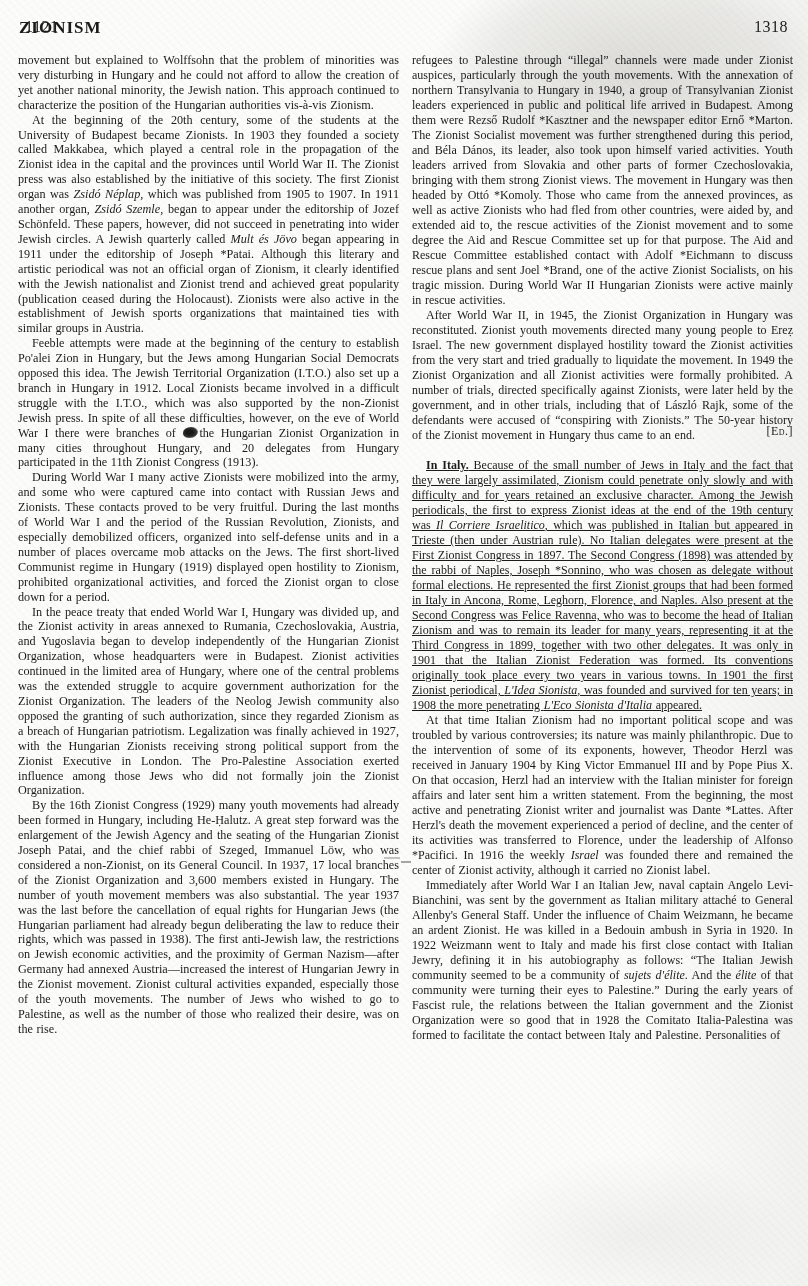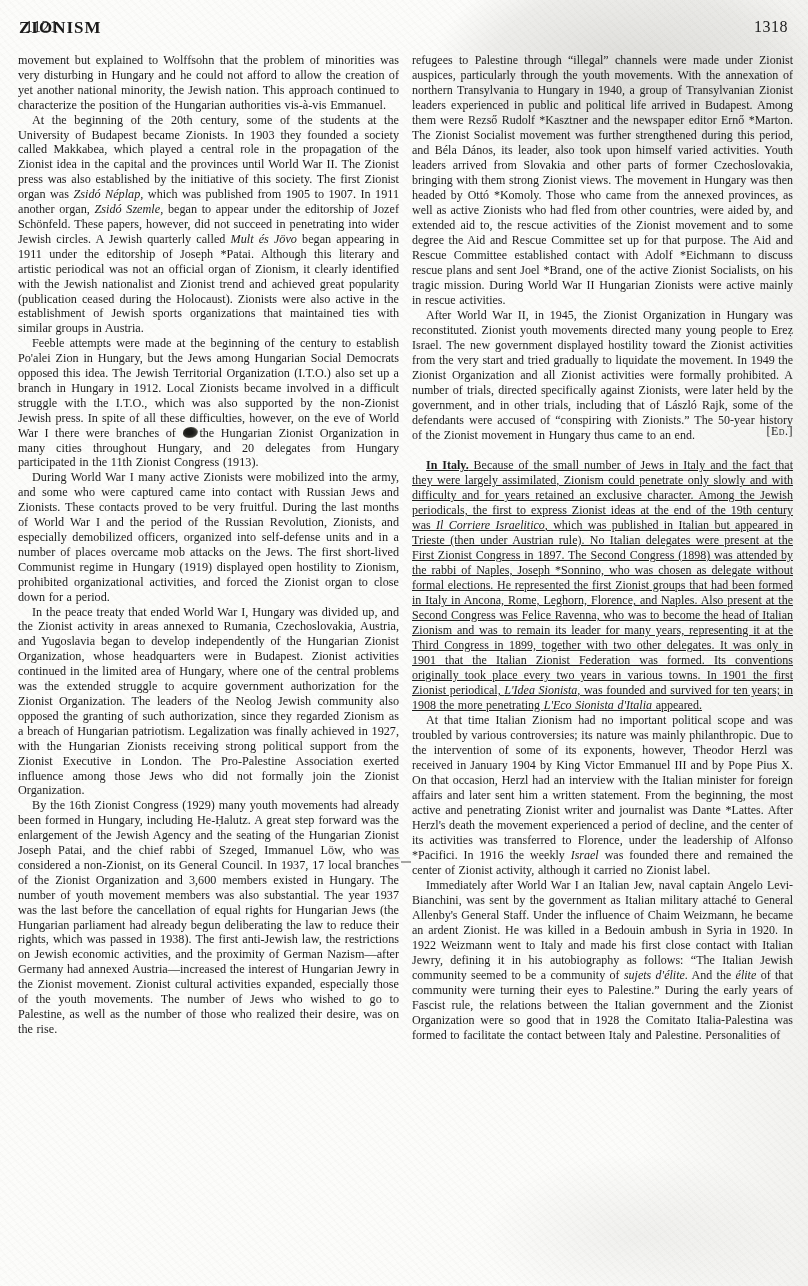--- a/index.html
+++ b/index.html
@@ -71,21 +71,21 @@
 <div class="mark-b"></div>
 
 <div class="header">
   <span class="pn pn-left">1121</span>
   <div class="title">ZIONISM</div>
   <span class="pn pn-right">1318</span>
 </div>
 
 <div class="columns">
   <div class="col col-left" id="col-left">
-      <p class="para"><span>movement but explained to Wolffsohn that the problem of minorities was very disturbing in Hungary and he could not afford to allow the creation of yet another national minority, the Jewish nation. This approach continued to characterize the position of the Hungarian authorities vis-à-vis Emmanuel.</span></p>
+      <p class="para"><span>movement but explained to Wolffsohn that the problem of minorities was very disturbing in Hungary and he could not afford to allow the creation of yet another national minority, the Jewish nation. This approach continued to characterize the position of the Hungarian authorities vis-à-vis Zionism.</span></p>
       <p class="para indent"><span>At the beginning of the 20th century, some of the students at the University of Budapest became Zionists. In 1903 they founded a society called Makkabea, which played a central role in the propagation of the Zionist idea in the capital and the provinces until World War II. The Zionist press was also established by the initiative of this society. The first Zionist organ was </span><span class="it">Zsidó Néplap</span><span>, which was published from 1905 to 1907. In 1911 another organ, </span><span class="it">Zsidó Szemle</span><span>, began to appear under the editorship of Jozef Schönfeld. These papers, however, did not succeed in penetrating into wider Jewish circles. A Jewish quarterly called </span><span class="it">Mult és Jövo</span><span> began appearing in 1911 under the editorship of Joseph *Patai. Although this literary and artistic periodical was not an official organ of Zionism, it clearly identified with the Jewish nationalist and Zionist trend and achieved great popularity (publication ceased during the Holocaust). Zionists were also active in the establishment of Jewish sports organizations that maintained ties with similar groups in Austria.</span></p>
       <p class="para indent"><span>Feeble attempts were made at the beginning of the century to establish Po'alei Zion in Hungary, but the Jews among Hungarian Social Democrats opposed this idea. The Jewish Territorial Organization (I.T.O.) also set up a branch in Hungary in 1912. Local Zionists became involved in a difficult struggle with the I.T.O., which was also supported by the non-Zionist Jewish press. In spite of all these difficulties, however, on the eve of World War I there were branches of </span><span class="blot"></span><span>the Hungarian Zionist Organization in many cities throughout Hungary, and 20 delegates from Hungary participated in the 11th Zionist Congress (1913).</span></p>
       <p class="para indent"><span>During World War I many active Zionists were mobilized into the army, and some who were captured came into contact with Russian Jews and Zionists. These contacts proved to be very fruitful. During the last months of World War I and the period of the Russian Revolution, Zionists, and especially demobilized officers, organized into self-defense units and in a number of places overcame mob attacks on the Jews. The first short-lived Communist regime in Hungary (1919) displayed open hostility to Zionism, prohibited organizational activities, and forced the Zionist organ to close down for a period.</span></p>
       <p class="para indent"><span>In the peace treaty that ended World War I, Hungary was divided up, and the Zionist activity in areas annexed to Rumania, Czechoslovakia, Austria, and Yugoslavia began to develop independently of the Hungarian Zionist Organization, whose headquarters were in Budapest. Zionist activities continued in the limited area of Hungary, where one of the central problems was the extended struggle to acquire government authorization for the Zionist Organization. The leaders of the Neolog Jewish community also opposed the granting of such authorization, since they regarded Zionism as a breach of Hungarian patriotism. Legalization was finally achieved in 1927, with the Hungarian Zionists receiving strong political support from the Zionist Executive in London. The Pro-Palestine Association exerted influence among those Jews who did not formally join the Zionist Organization.</span></p>
       <p class="para indent"><span>By the 16th Zionist Congress (1929) many youth movements had already been formed in Hungary, including He-Ḥalutz. A great step forward was the enlargement of the Jewish Agency and the seating of the Hungarian Zionist Joseph Patai, and the chief rabbi of Szeged, Immanuel Löw, who was considered a non-Zionist, on its General Council. In 1937, 17 local branches of the Zionist Organization and 3,600 members existed in Hungary. The number of youth movement members was also substantial. The year 1937 was the last before the cancellation of equal rights for Hungarian Jews (the Hungarian parliament had already begun deliberating the law to reduce their rights, which was passed in 1938). The first anti-Jewish law, the restrictions on Jewish economic activities, and the proximity of German Nazism—after Germany had annexed Austria—increased the interest of Hungarian Jewry in the Zionist movement. Zionist cultural activities expanded, especially those of the youth movements. The number of Jews who wished to go to Palestine, as well as the number of those who realized their desire, was on the rise.</span></p>
     </div>
   <div class="col col-right" id="col-right">
       <p class="para"><span>refugees to Palestine through “illegal” channels were made under Zionist auspices, particularly through the youth movements. With the annexation of northern Transylvania to Hungary in 1940, a group of Transylvanian Zionist leaders experienced in public and political life arrived in Budapest. Among them were Rezső Rudolf *Kasztner and the newspaper editor Ernő *Marton. The Zionist Socialist movement was further strengthened during this period, and Béla Dános, its leader, also took upon himself varied activities. Youth leaders arrived from Slovakia and other parts of former Czechoslovakia, bringing with them strong Zionist views. The movement in Hungary was then headed by Ottó *Komoly. Those who came from the annexed provinces, as well as active Zionists who had fled from other countries, were aided by, and extended aid to, the rescue activities of the Zionist movement and to some degree the Aid and Rescue Committee set up for that purpose. The Aid and Rescue Committee established contact with Adolf *Eichmann to discuss rescue plans and sent Joel *Brand, one of the active Zionist Socialists, on his tragic mission. During World War II Hungarian Zionists were active mainly in rescue activities.</span></p>
       <p class="para indent"><span>After World War II, in 1945, the Zionist Organization in Hungary was reconstituted. Zionist youth movements directed many young people to Ereẓ Israel. The new government displayed hostility toward the Zionist activities from the very start and tried gradually to liquidate the movement. In 1949 the Zionist Organization and all Zionist activities were formally prohibited. A number of trials, directed specifically against Zionists, were later held by the government, and in other trials, including that of László Rajk, some of the defendants were accused of “conspiring with Zionists.” The 50-year history of the Zionist movement in Hungary thus came to an end.</span><span class="ed">[Ed.]</span></p>
       <p class="para indent space-before"><span class="bd">In Italy.</span><span> Because of the small number of Jews in Italy and the fact that they were largely assimilated, Zionism could penetrate only slowly and with difficulty and for years retained an exclusive character. Among the Jewish periodicals, the first to express Zionist ideas at the end of the 19th century was </span><span class="it">Il Corriere Israelitico</span><span>, which was published in Italian but appeared in Trieste (then under Austrian rule). No Italian delegates were present at the First Zionist Congress in 1897. The Second Congress (1898) was attended by the rabbi of Naples, Joseph *Sonnino, who was chosen as delegate without formal elections. He represented the first Zionist groups that had been formed in Italy in Ancona, Rome, Leghorn, Florence, and Naples. Also present at the Second Congress was Felice Ravenna, who was to become the head of Italian Zionism and was to remain its leader for many years, representing it at the Third Congress in 1899, together with two other delegates. It was only in 1901 that the Italian Zionist Federation was formed. Its conventions originally took place every two years in various towns. In 1901 the first Zionist periodical, </span><span class="it">L'Idea Sionista</span><span>, was founded and survived for ten years; in 1908 the more penetrating </span><span class="it">L'Eco Sionista d'Italia</span><span> appeared.</span></p>

